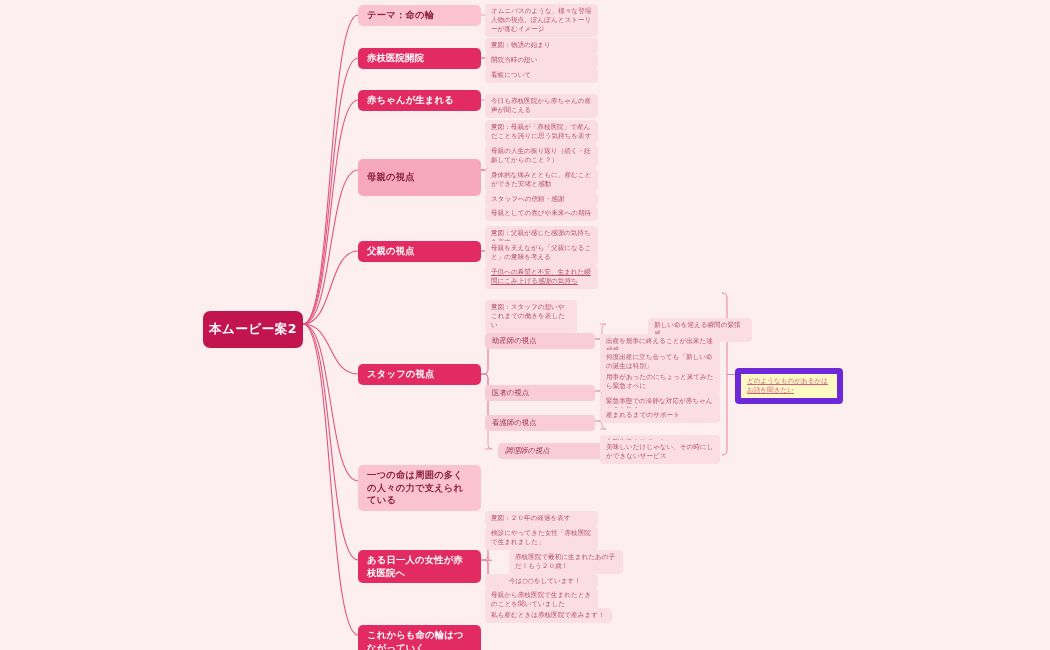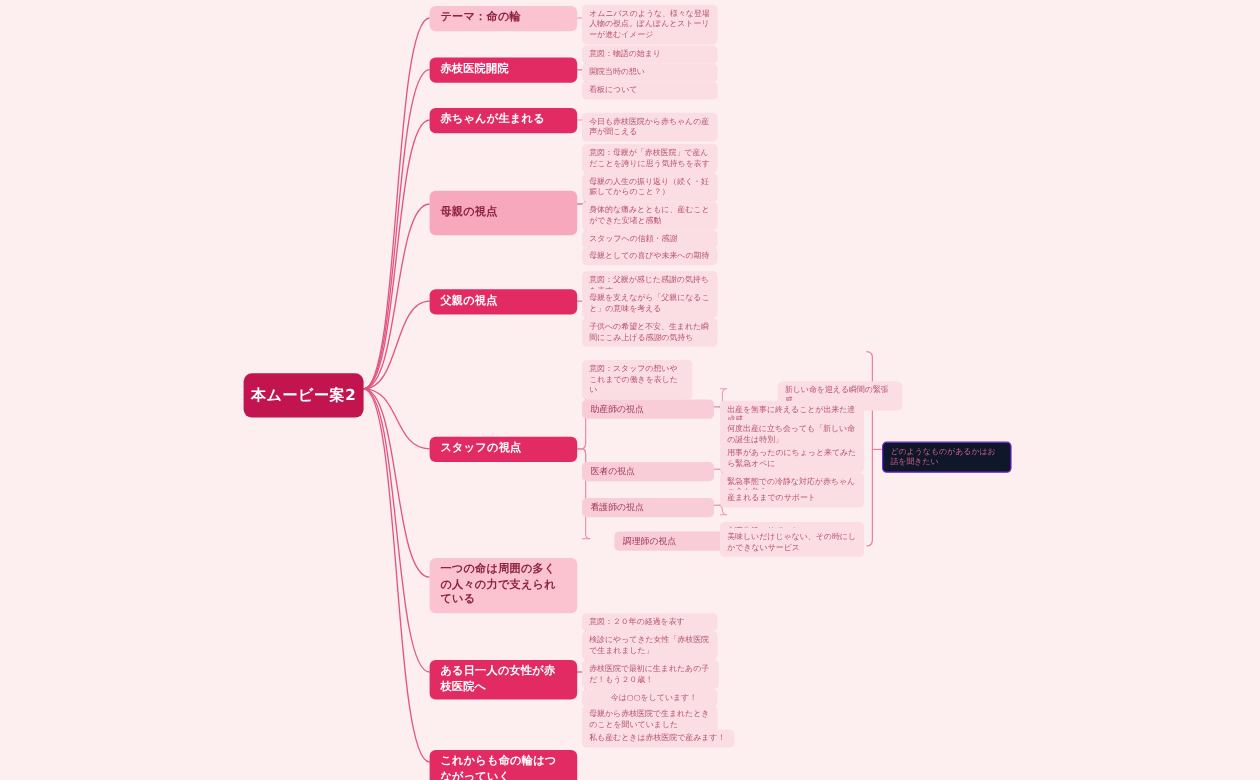--- a/index.html
+++ b/index.html
@@ -52,24 +52,25 @@
     padding:3px 7px;border-radius:4px;
   }
   
   .n-l3{
     background:#fbdde4;color:#b6516f;
     font-size:6.6px;font-weight:normal;
     padding:3px 6px;border-radius:4px;
   }
   
   .n-note{
-    background:#0f172a;color:#d06185;
+    background:#fef9c3;color:#d06185;
     font-size:6.6px;
     padding:3px 6px;border-radius:4px;
-    border:1px solid #6d28d9;
+    border:6px solid #6d28d9;
+    text-decoration:underline;
   }
 </style>
 </head>
 <body>
 
 <div id="canvas">
   <svg class="links" id="links" viewBox="0 0 1050 650" xmlns="http://www.w3.org/2000/svg">
       <path d="M 303 324 C 333.25 324, 327.75 15, 358 15" fill="none" stroke="#e2557f" stroke-width="1.1"></path>
       <path d="M 481 15 L 484 15 Q 488 15 488 11 L 488 18 Q 488 14 492 14 L 485 14" fill="none" stroke="#e88fab" stroke-width="0.9"></path>
       <path d="M 303 324 C 333.25 324, 327.75 58, 358 58" fill="none" stroke="#e2557f" stroke-width="1.1"></path>
@@ -126,39 +127,39 @@
       <div class="node n-l3" style="left: 485px; top: 94px; width: 113px; min-height: 12px;">今日も赤枝医院から赤ちゃんの産声が聞こえる</div>
       <div class="node n-l1b" style="left: 358px; top: 159px; width: 123px; min-height: 22px;">母親の視点</div>
       <div class="node n-l3" style="left: 485px; top: 120px; width: 113px; min-height: 21px;">意図：母親が「赤枝医院」で産んだことを誇りに思う気持ちを表す</div>
       <div class="node n-l3" style="left: 485px; top: 144px; width: 113px; min-height: 21px;">母親の人生の振り返り（続く・妊娠してからのこと？）</div>
       <div class="node n-l3" style="left: 485px; top: 168px; width: 113px; min-height: 21px;">身体的な痛みとともに、産むことができた安堵と感動</div>
       <div class="node n-l3" style="left: 485px; top: 192px; width: 113px; min-height: 12px;">スタッフへの信頼・感謝</div>
       <div class="node n-l3" style="left: 485px; top: 206px; width: 113px; min-height: 12px;">母親としての喜びや未来への期待</div>
       <div class="node n-l1a" style="left: 358px; top: 241px; width: 123px; min-height: 20px;">父親の視点</div>
       <div class="node n-l3" style="left: 485px; top: 226px; width: 113px; min-height: 12px;">意図：父親が感じた感謝の気持ちを表す</div>
       <div class="node n-l3" style="left: 485px; top: 241px; width: 113px; min-height: 21px;">母親を支えながら「父親になること」の意味を考える</div>
-      <div class="node n-l3" style="left: 485px; top: 265px; width: 113px; min-height: 21px;">子供への希望と不安、生まれた瞬間にこみ上げる感謝の気持ち</div>
+      <div class="node n-l3" style="left: 485px; top: 265px; width: 113px; min-height: 21px; text-decoration: underline;">子供への希望と不安、生まれた瞬間にこみ上げる感謝の気持ち</div>
       <div class="node n-l1a" style="left: 358px; top: 364px; width: 123px; min-height: 20px;">スタッフの視点</div>
       <div class="node n-l3" style="left: 485px; top: 300px; width: 92px; min-height: 21px;">意図：スタッフの想いやこれまでの働きを表したい</div>
       <div class="node n-l2" style="left: 485px; top: 333px; width: 110px; min-height: 12px;">助産師の視点</div>
       <div class="node n-l3" style="left: 600px; top: 318px; width: 104px; min-height: 12px; margin-left: 48px;">新しい命を迎える瞬間の緊張感</div>
       <div class="node n-l3" style="left: 600px; top: 334px; width: 120px; min-height: 12px;">出産を無事に終えることが出来た達成感</div>
       <div class="node n-l3" style="left: 600px; top: 350px; width: 120px; min-height: 21px;">何度出産に立ち会っても「新しい命の誕生は特別」</div>
       <div class="node n-l2" style="left: 485px; top: 385px; width: 110px; min-height: 12px; text-align: right;">医者の視点</div>
       <div class="node n-l3" style="left: 600px; top: 370px; width: 120px; min-height: 21px;">用事があったのにちょっと来てみたら緊急オペに</div>
       <div class="node n-l3" style="left: 600px; top: 394px; width: 120px; min-height: 12px;">緊急事態での冷静な対応が赤ちゃんの命を救う</div>
       <div class="node n-l2" style="left: 485px; top: 415px; width: 110px; min-height: 12px;">看護師の視点</div>
       <div class="node n-l3" style="left: 600px; top: 408px; width: 120px; min-height: 12px;">産まれるまでのサポート</div>
       <div class="node n-l3" style="left: 600px; top: 423px; width: 120px; min-height: 12px; margin-top: 12px;">入院生活のサポート</div>
-      <div class="node n-l2" style="left: 512px; top: 443px; width: 110px; min-height: 12px;">調理師の視点</div>
+      <div class="node n-l2" style="left: 498px; top: 443px; width: 110px; min-height: 12px; font-style: italic;">調理師の視点</div>
       <div class="node n-l3" style="left: 600px; top: 440px; width: 120px; min-height: 21px;">美味しいだけじゃない、その時にしかできないサービス</div>
       <div class="node n-note" style="left: 735px; top: 368px; width: 108px; min-height: 13px;">どのようなものがあるかはお話を聞きたい</div>
       <div class="node n-l1c" style="left: 358px; top: 465px; width: 123px; min-height: 32px;">一つの命は周囲の多くの人々の力で支えられている</div>
       <div class="node n-l1a" style="left: 358px; top: 550px; width: 123px; min-height: 20px;">ある日一人の女性が赤枝医院へ</div>
       <div class="node n-l3" style="left: 485px; top: 511px; width: 113px; min-height: 12px;">意図：２０年の経過を表す</div>
       <div class="node n-l3" style="left: 485px; top: 526px; width: 113px; min-height: 21px;">検診にやってきた女性「赤枝医院で生まれました」</div>
-      <div class="node n-l3" style="left: 485px; top: 550px; width: 114px; min-height: 21px;">赤枝医院で最初に生まれたあの子だ！もう２０歳！</div>
+      <div class="node n-l3" style="left: 509px; top: 550px; width: 114px; min-height: 21px;">赤枝医院で最初に生まれたあの子だ！もう２０歳！</div>
       <div class="node n-l3" style="left: 485px; top: 574px; width: 113px; min-height: 12px; padding-left: 24px;">今は○○をしています！</div>
       <div class="node n-l3" style="left: 485px; top: 588px; width: 113px; min-height: 21px;">母親から赤枝医院で生まれたときのことを聞いていました</div>
       <div class="node n-l3" style="left: 485px; top: 608px; width: 127px; min-height: 12px;">私も産むときは赤枝医院で産みます！</div>
       <div class="node n-l1a" style="left: 358px; top: 625px; width: 123px; min-height: 20px;">これからも命の輪はつながっていく</div>
     </div>
 </div>
 
 </body></html>

